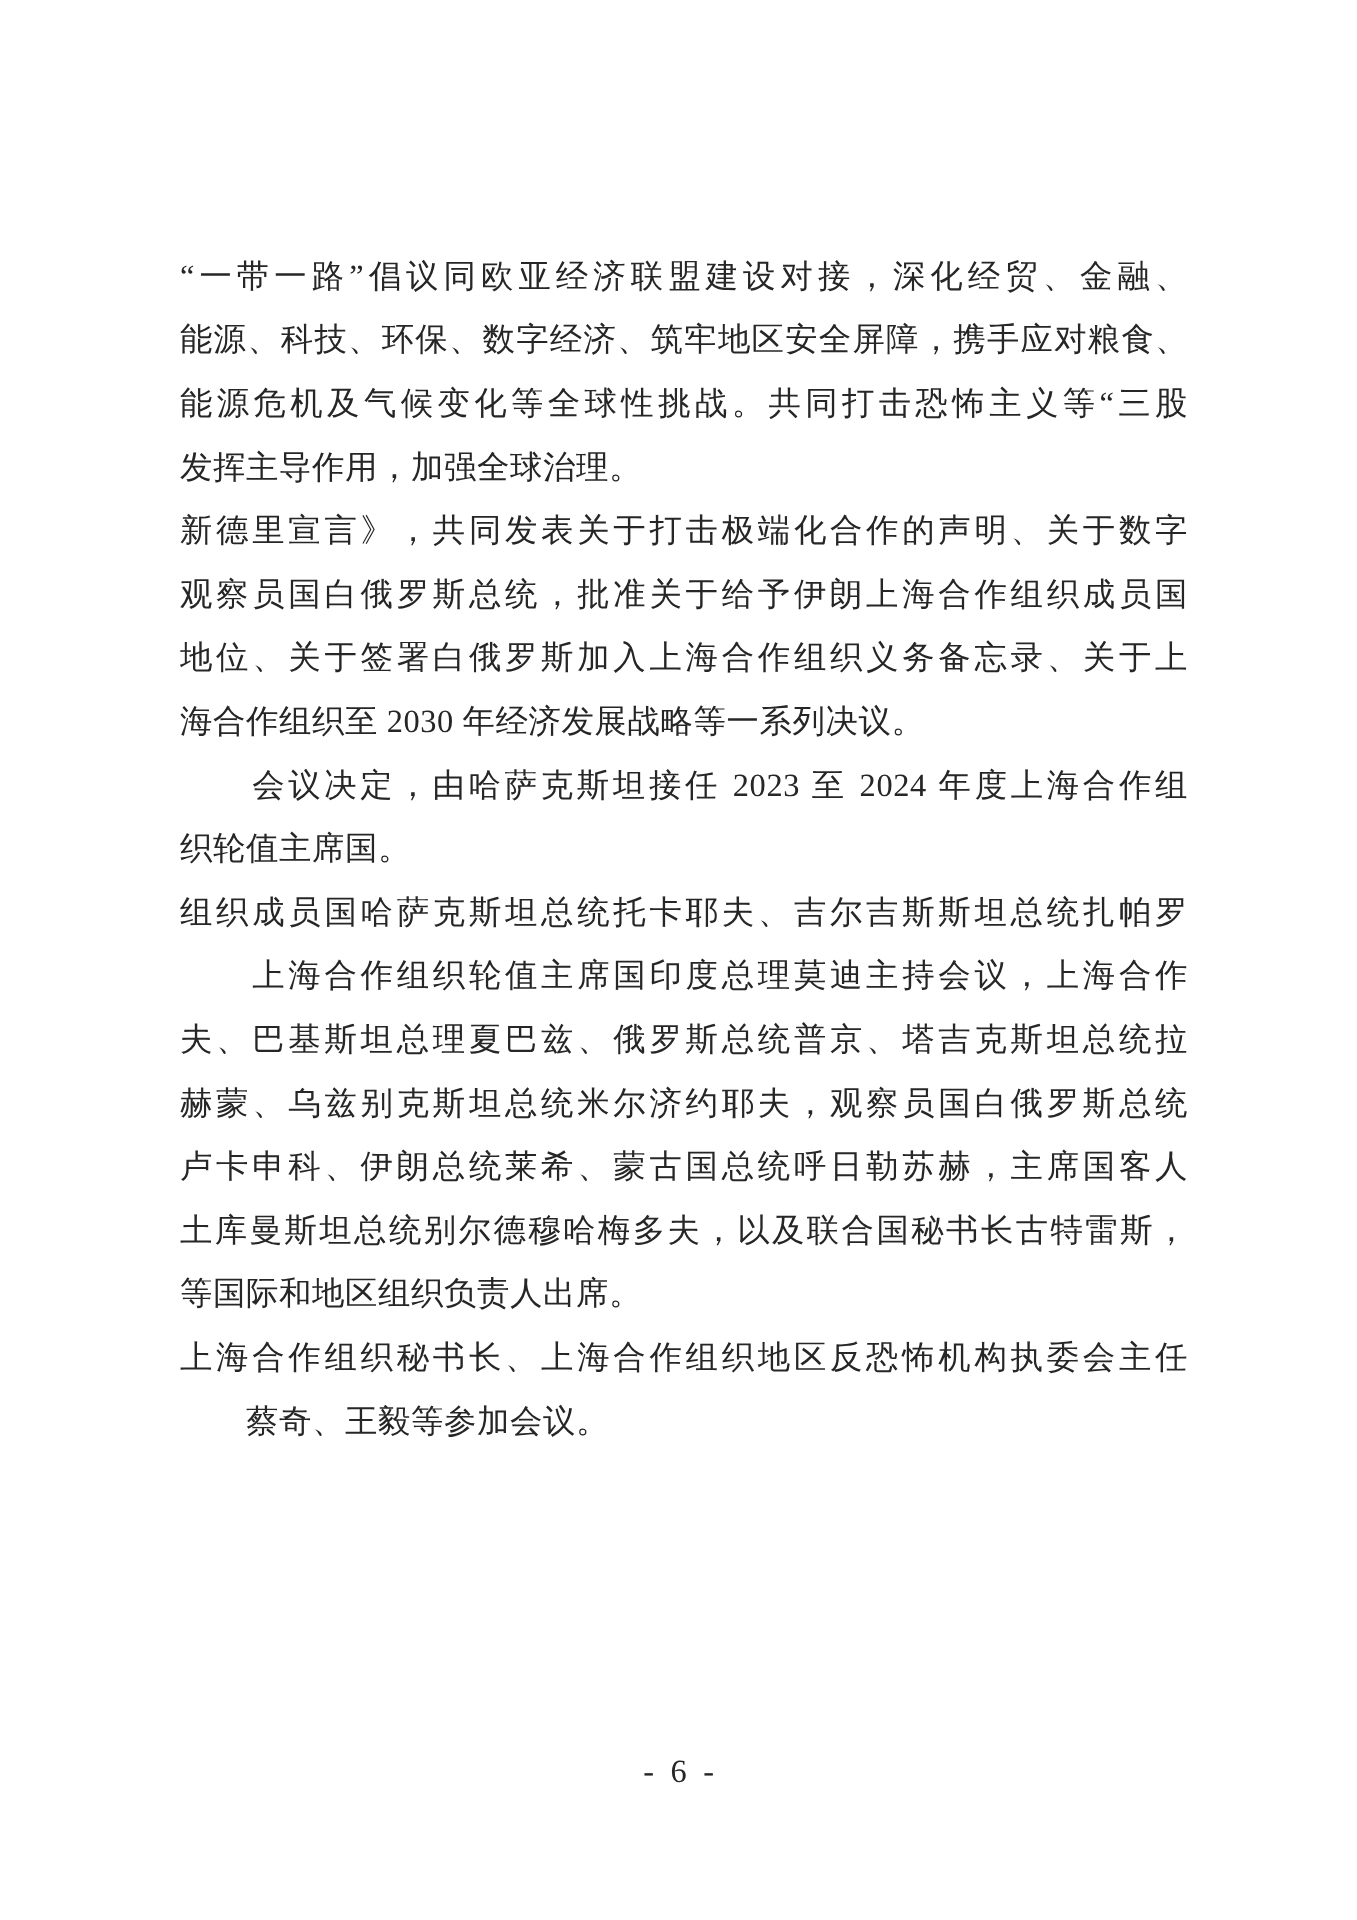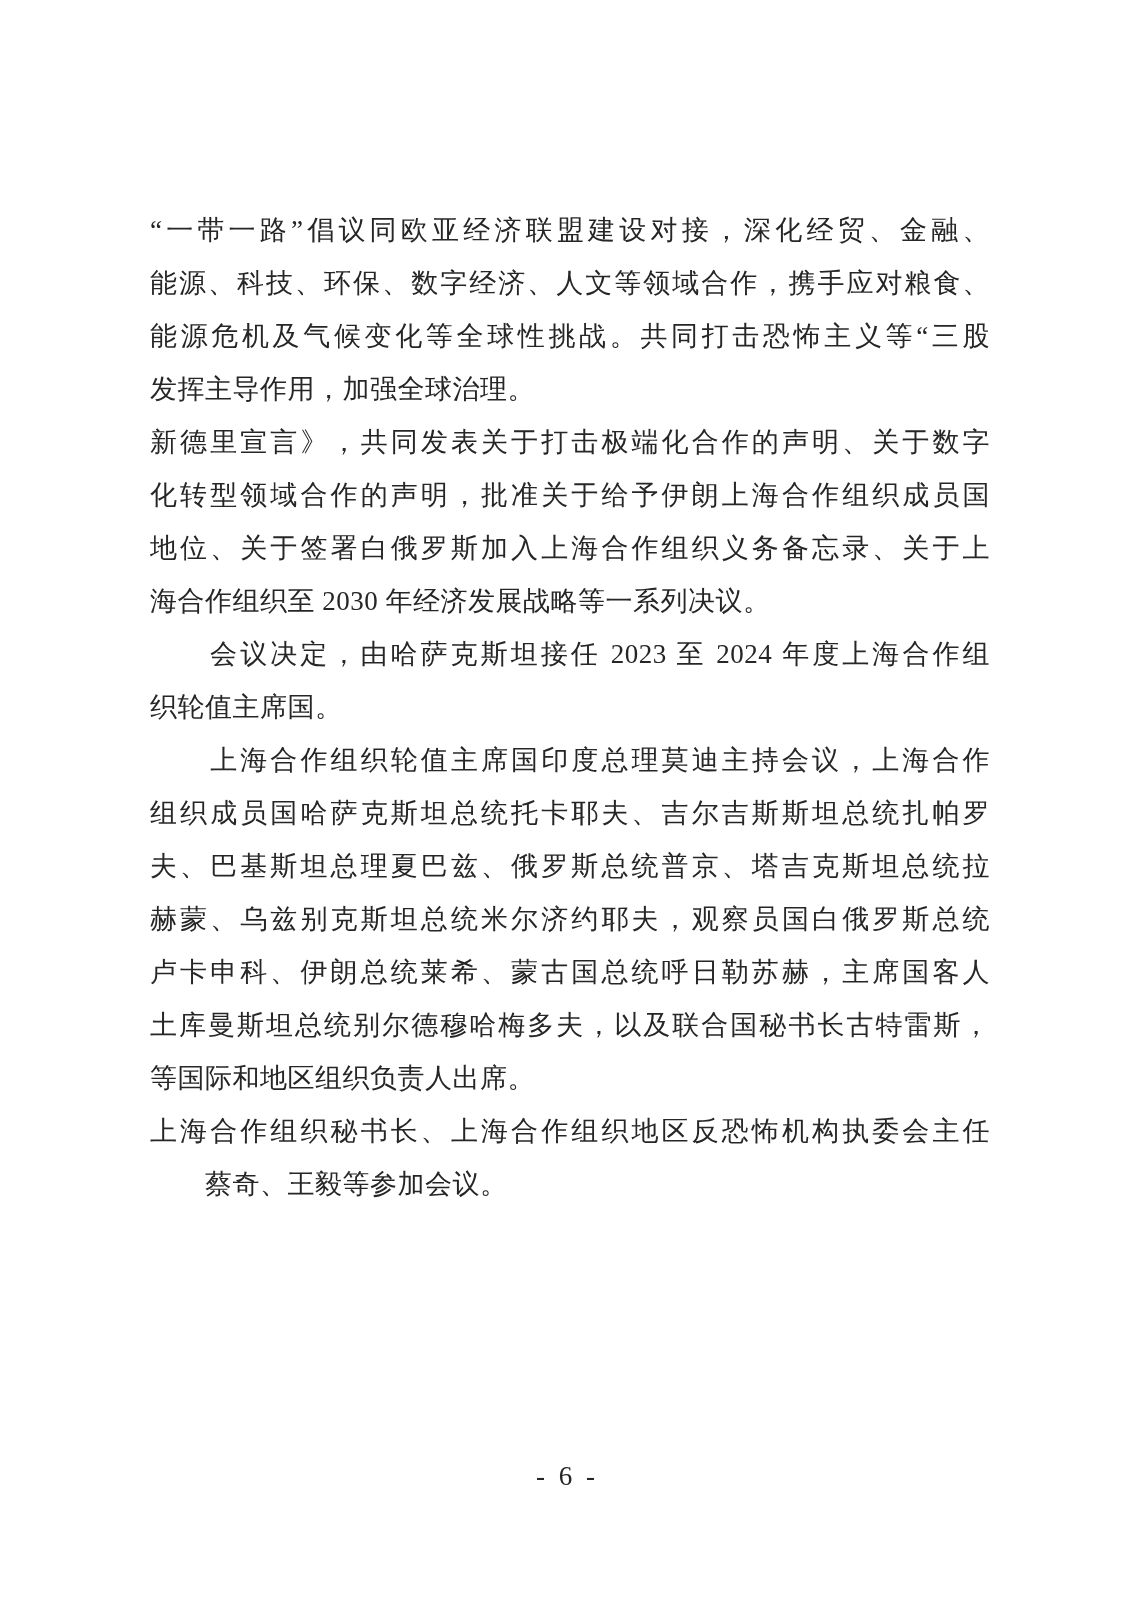--- a/index.html
+++ b/index.html
@@ -55,37 +55,37 @@
     color: #262626;
   }
 </style>
 </head>
 <body>
 
 <div class="page">
   <div class="doc-body">
       <div class="paragraph">
         <div class="line fill">“一带一路”倡议同欧亚经济联盟建设对接，深化经贸、金融、</div>
-        <div class="line fill">能源、科技、环保、数字经济、人文等领域合作，携手应对粮食、</div>
+        <div class="line fill">能源、科技、环保、数字经济、筑牢地区安全屏障，携手应对粮食、</div>
         <div class="line fill">能源危机及气候变化等全球性挑战。共同打击恐怖主义等“三股</div>
         <div class="line">发挥主导作用，加强全球治理。</div>
       </div>
       <div class="paragraph">
         <div class="line fill">新德里宣言》，共同发表关于打击极端化合作的声明、关于数字</div>
-        <div class="line fill">化转型领域合作的声明，批准关于给予伊朗上海合作组织成员国</div>
+        <div class="line fill">观察员国白俄罗斯总统，批准关于给予伊朗上海合作组织成员国</div>
         <div class="line fill">地位、关于签署白俄罗斯加入上海合作组织义务备忘录、关于上</div>
         <div class="line">海合作组织至 2030 年经济发展战略等一系列决议。</div>
       </div>
       <div class="paragraph">
         <div class="line fill">　　会议决定，由哈萨克斯坦接任 2023 至 2024 年度上海合作组</div>
         <div class="line">织轮值主席国。</div>
       </div>
       <div class="paragraph">
+        <div class="line fill">组织成员国哈萨克斯坦总统托卡耶夫、吉尔吉斯斯坦总统扎帕罗</div>
         <div class="line fill">　　上海合作组织轮值主席国印度总理莫迪主持会议，上海合作</div>
-        <div class="line fill">组织成员国哈萨克斯坦总统托卡耶夫、吉尔吉斯斯坦总统扎帕罗</div>
         <div class="line fill">夫、巴基斯坦总理夏巴兹、俄罗斯总统普京、塔吉克斯坦总统拉</div>
         <div class="line fill">赫蒙、乌兹别克斯坦总统米尔济约耶夫，观察员国白俄罗斯总统</div>
         <div class="line fill">卢卡申科、伊朗总统莱希、蒙古国总统呼日勒苏赫，主席国客人</div>
         <div class="line fill">土库曼斯坦总统别尔德穆哈梅多夫，以及联合国秘书长古特雷斯，</div>
         <div class="line">等国际和地区组织负责人出席。</div>
         <div class="line fill">上海合作组织秘书长、上海合作组织地区反恐怖机构执委会主任</div>
       </div>
       <div class="paragraph">
         <div class="line">　　蔡奇、王毅等参加会议。</div>
       </div>

